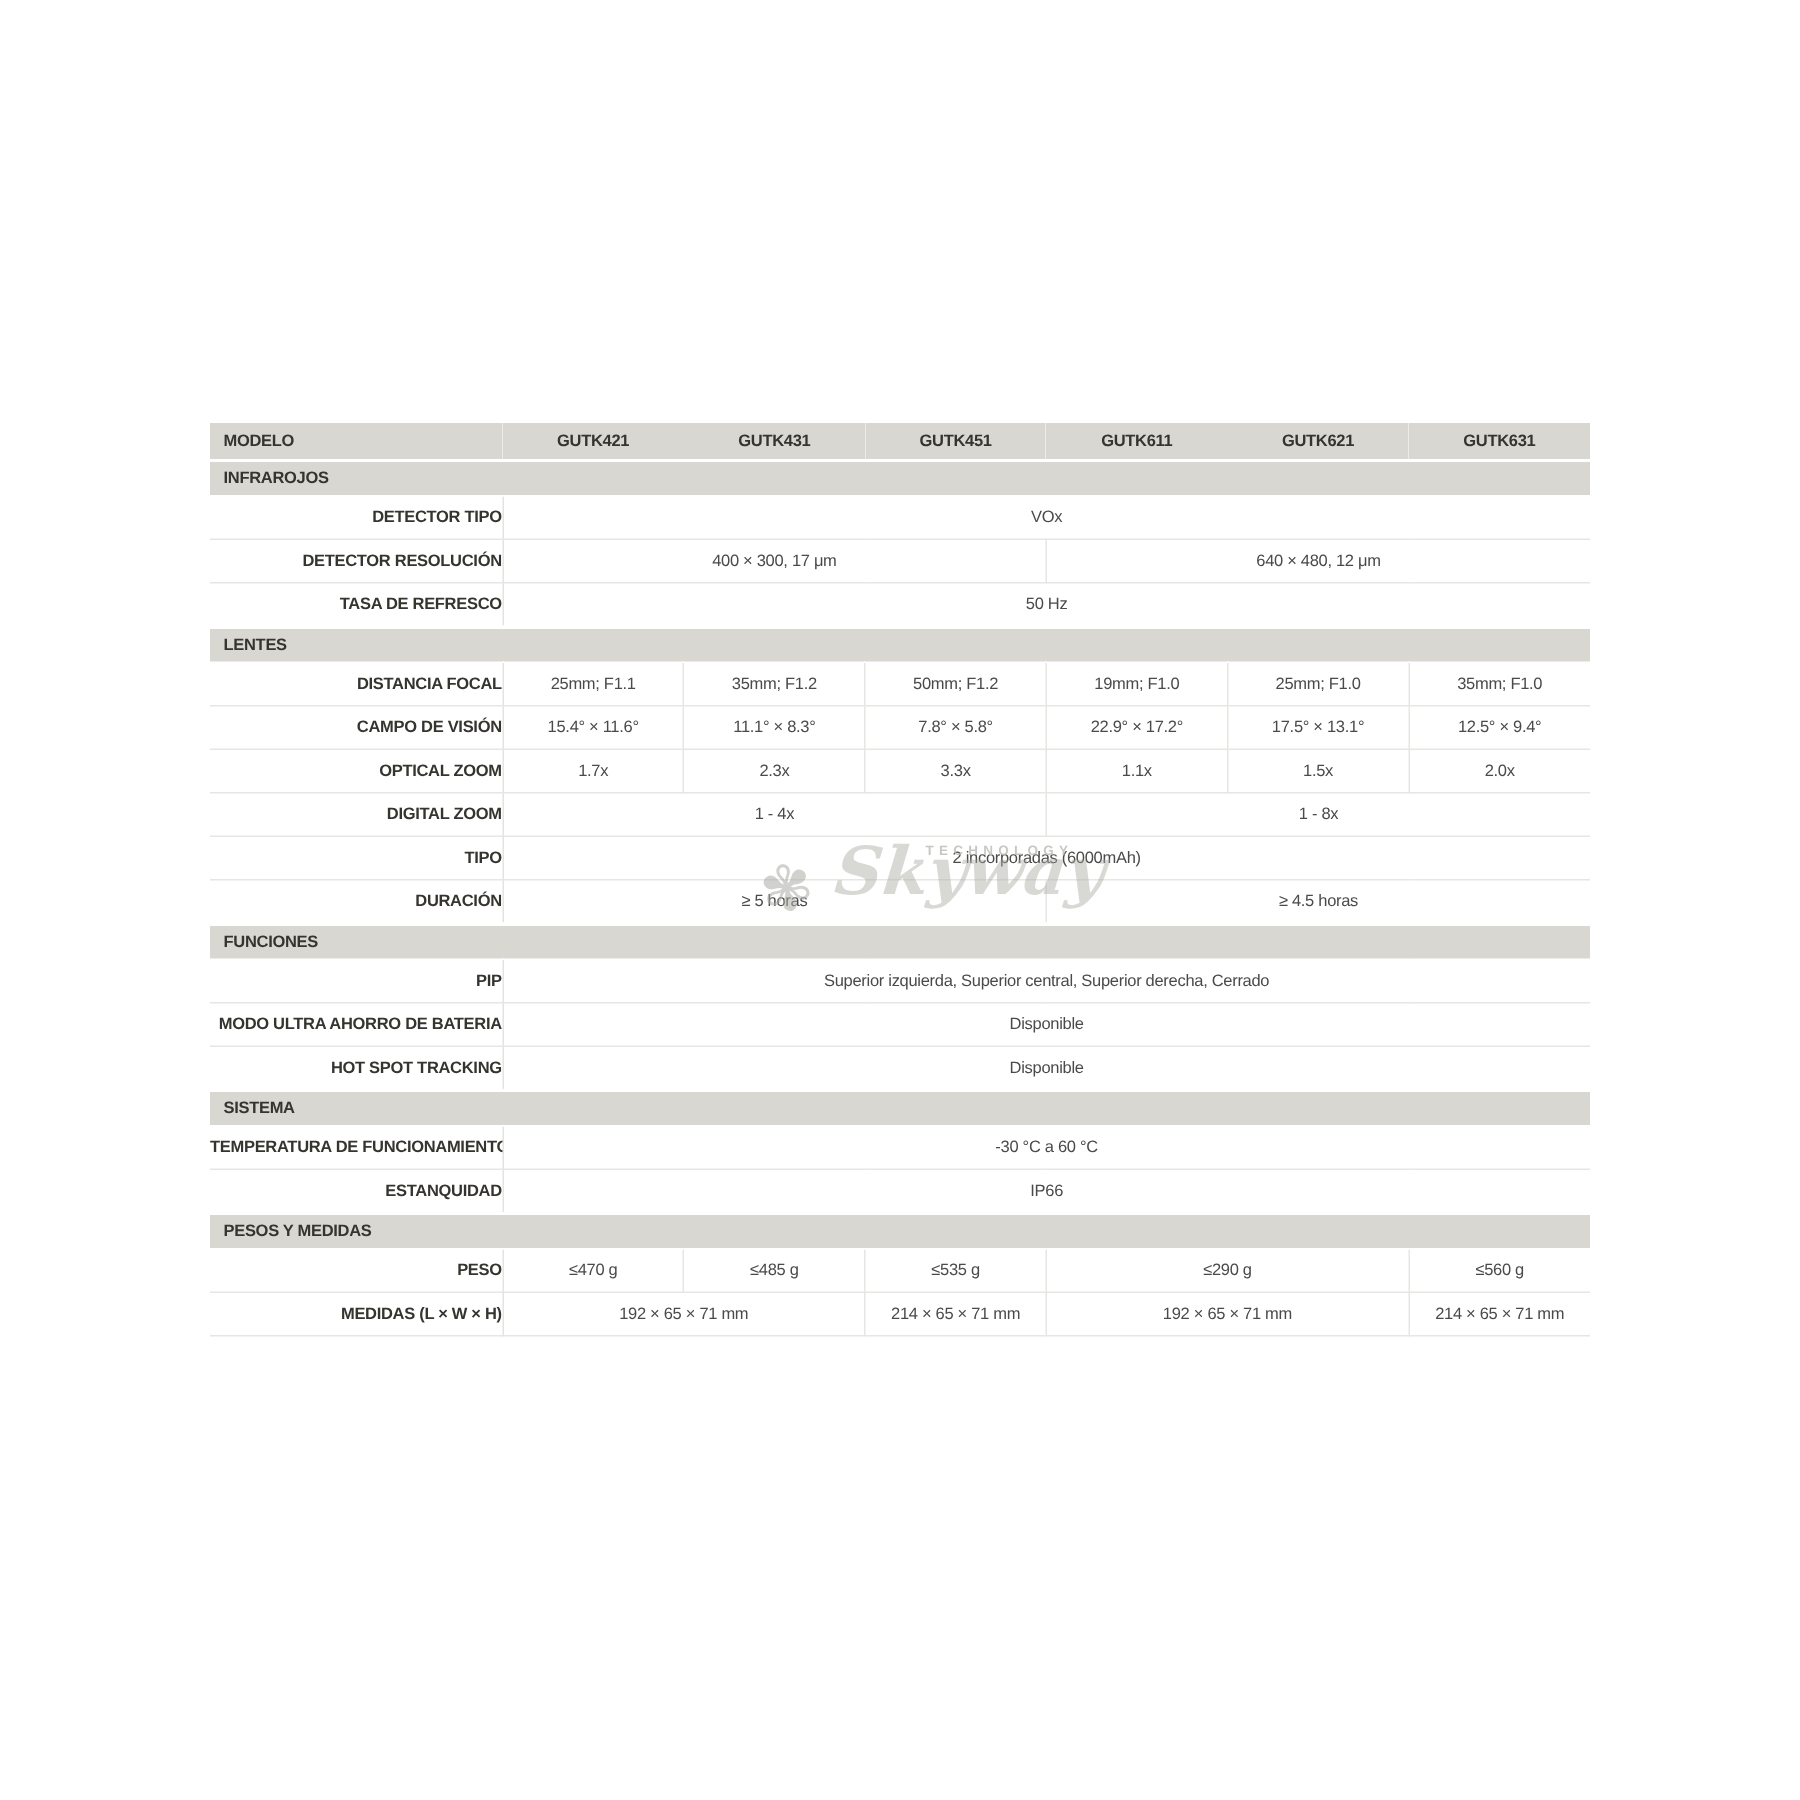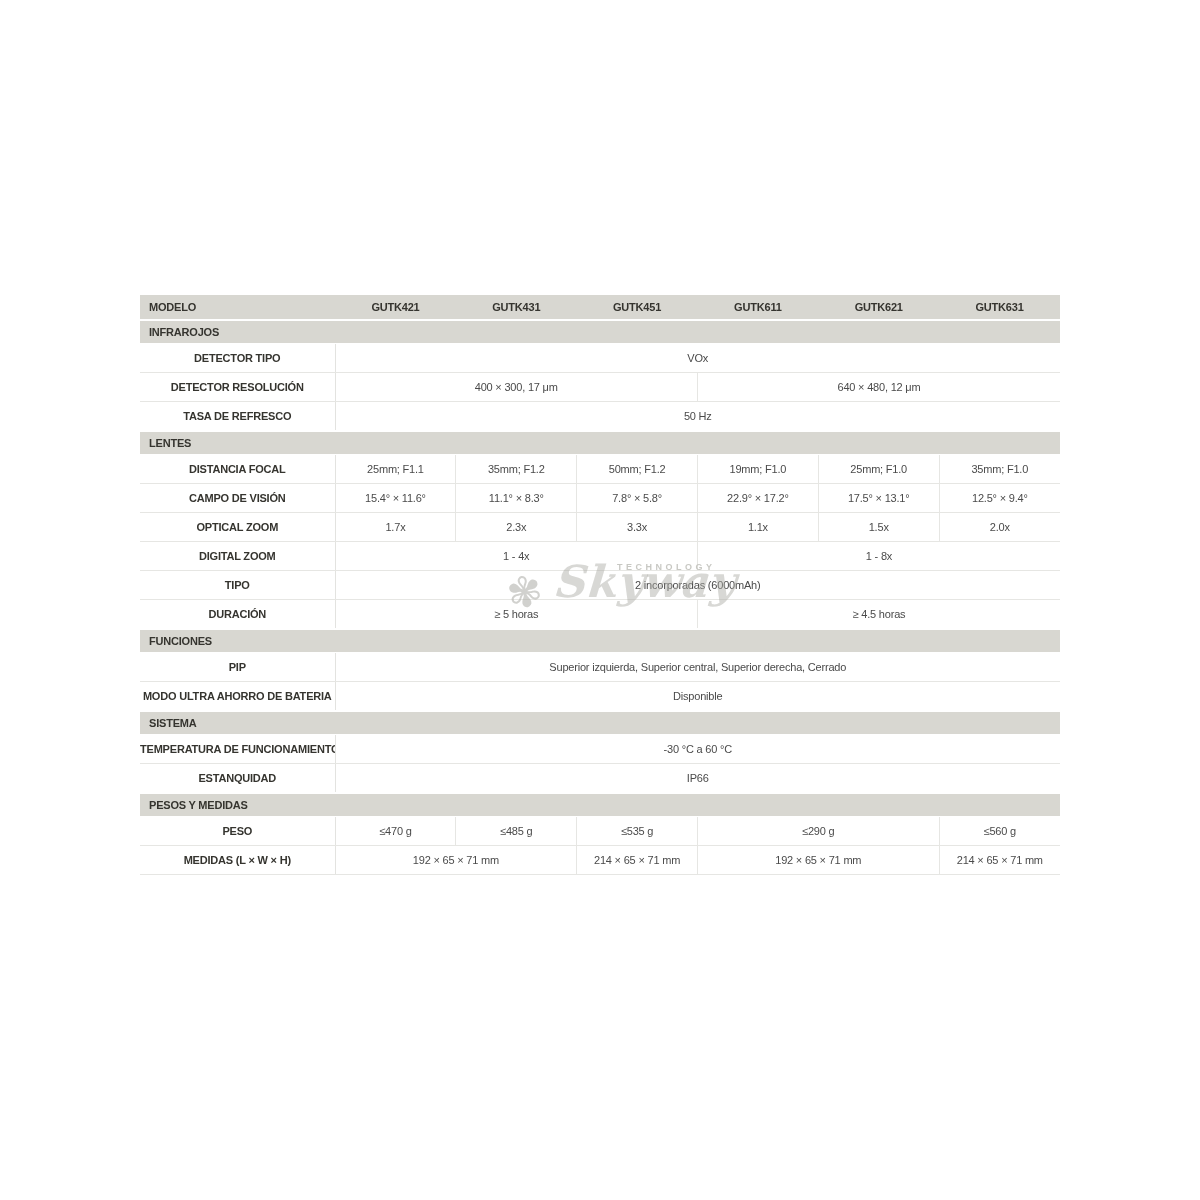--- a/index.html
+++ b/index.html
@@ -6,21 +6,21 @@
     margin: 0;
     padding: 0;
     width: 1200px;
     height: 1200px;
     background: #ffffff;
     font-family: "Liberation Sans", sans-serif;
   }
   .spec-wrap {
     position: absolute;
     left: 140px;
-    top: 295px;
+    top: 282px;
     width: 920px;
   }
   table.spec {
     border-collapse: collapse;
     table-layout: fixed;
     width: 920px;
   }
   col.c-lbl { width: 195px; }
   col.c-m   { width: 120.8px; }
 
@@ -51,21 +51,21 @@
     border-top: 2px solid #ffffff;
     border-bottom: 1px solid #ffffff;
     font-size: 11px;
   }
   tr.data td {
     height: 28px;
     border-bottom: 1px solid #e6e6e3;
     background: #ffffff;
   }
   td.label {
-    text-align: center;
+    text-align: right;
     font-weight: 700;
     padding-left: 9px;
     color: #35342f;
     border-right: 1px solid #e3e3e0;
     font-size: 10.5px;
   }
   td.val {
     text-align: center;
     color: #4a4a4a;
     border-right: 1px solid #e6e6e3;
@@ -200,20 +200,24 @@
           <td colspan="7">FUNCIONES</td>
         </tr>
         <tr class="data">
           <td class="label">PIP</td>
           <td class="val" colspan="6">Superior izquierda, Superior central, Superior derecha, Cerrado</td>
         </tr>
         <tr class="data">
           <td class="label">MODO ULTRA AHORRO DE BATERIA</td>
           <td class="val" colspan="6">Disponible</td>
         </tr>
+        <tr class="data">
+          <td class="label">HOT SPOT TRACKING</td>
+          <td class="val" colspan="6">Disponible</td>
+        </tr>
         <tr class="band">
           <td colspan="7">SISTEMA</td>
         </tr>
         <tr class="data">
           <td class="label">TEMPERATURA DE FUNCIONAMIENTO</td>
           <td class="val" colspan="6">-30 °C a 60 °C</td>
         </tr>
         <tr class="data">
           <td class="label">ESTANQUIDAD</td>
           <td class="val" colspan="6">IP66</td>

